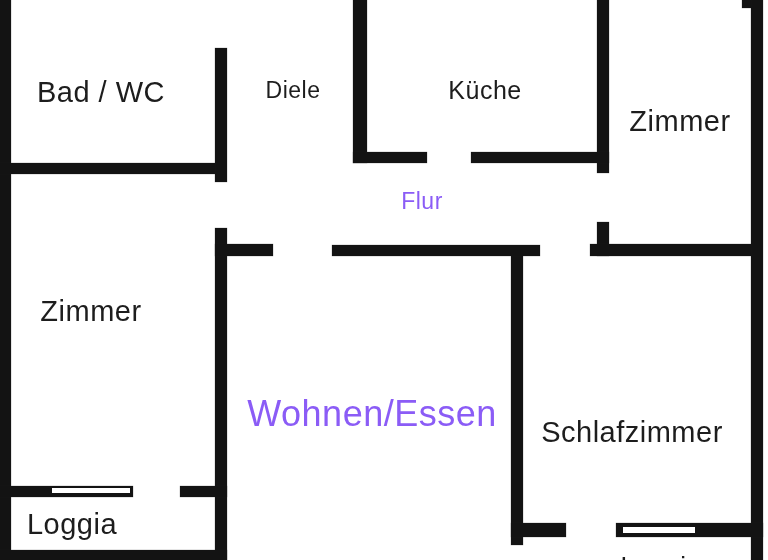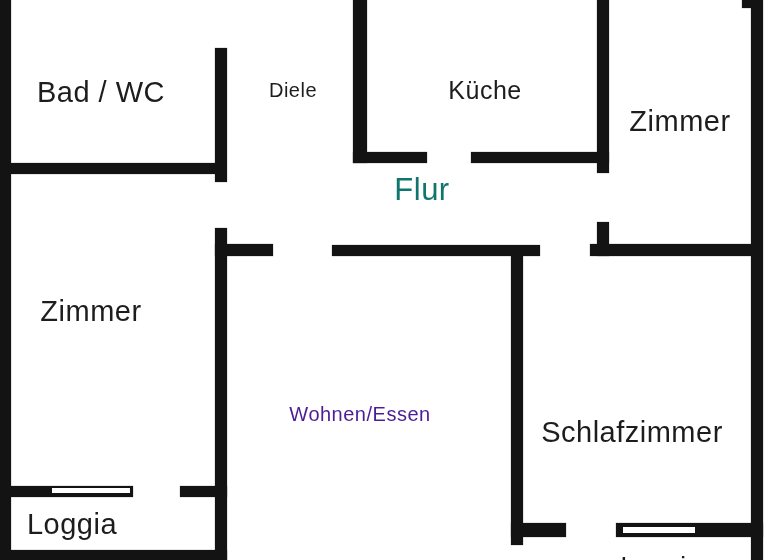--- a/index.html
+++ b/index.html
@@ -53,22 +53,22 @@
     <div class="wall" style="left: 590px; top: 244px; width: 161px; height: 12px; background: rgb(19, 19, 19);"></div>
     <div class="wall" style="left: 0px; top: 486px; width: 133px; height: 11px; background: rgb(19, 19, 19);"></div>
     <div class="wall" style="left: 180px; top: 486px; width: 47px; height: 11px; background: rgb(19, 19, 19);"></div>
     <div class="wall" style="left: 0px; top: 550px; width: 227px; height: 10px; background: rgb(19, 19, 19);"></div>
     <div class="wall" style="left: 511px; top: 523px; width: 55px; height: 14px; background: rgb(19, 19, 19);"></div>
     <div class="wall" style="left: 616px; top: 523px; width: 147px; height: 14px; background: rgb(19, 19, 19);"></div>
     <div class="wall" style="left: 742px; top: 0px; width: 9px; height: 8px; background: rgb(19, 19, 19);"></div>
     <div class="win" style="left: 52px; top: 488px; width: 78px; height: 5px; background: rgb(255, 255, 255);"></div>
     <div class="win" style="left: 623px; top: 527px; width: 72px; height: 6px; background: rgb(255, 255, 255);"></div>
     <div class="room-label" style="left: 101px; top: 92px; font-size: 29px; color: rgb(29, 29, 29); text-align: right;">Bad / WC</div>
-    <div class="room-label" style="left: 293px; top: 90px; font-size: 20px; color: rgb(29, 29, 29);">Diele</div>
+    <div class="room-label" style="left: 293px; top: 90px; font-size: 23px; color: rgb(29, 29, 29);">Diele</div>
     <div class="room-label" style="left: 485px; top: 90px; font-size: 25px; color: rgb(29, 29, 29);">Küche</div>
     <div class="room-label" style="left: 680px; top: 121px; font-size: 29px; color: rgb(29, 29, 29);">Zimmer</div>
-    <div class="room-label" style="left: 422px; top: 189px; font-size: 31px; color: #0f766e;">Flur</div>
+    <div class="room-label" style="left: 422px; top: 201px; font-size: 23px; color: #8b5cf6;">Flur</div>
     <div class="room-label" style="left: 91px; top: 311px; font-size: 29px; color: rgb(29, 29, 29);">Zimmer</div>
-    <div class="room-label" style="left: 360px; top: 414px; font-size: 20px; color: #4c1d95;">Wohnen/Essen</div>
+    <div class="room-label" style="left: 372px; top: 414px; font-size: 36px; color: #8b5cf6;">Wohnen/Essen</div>
     <div class="room-label" style="left: 632px; top: 432px; font-size: 29px; color: rgb(29, 29, 29);">Schlafzimmer</div>
     <div class="room-label" style="left: 72px; top: 524px; font-size: 29px; color: rgb(29, 29, 29);">Loggia</div>
     <div class="room-label" style="left: 661px; top: 566px; font-size: 26px; color: rgb(29, 29, 29);">Loggia</div>
   </div>
 
 </body></html>

